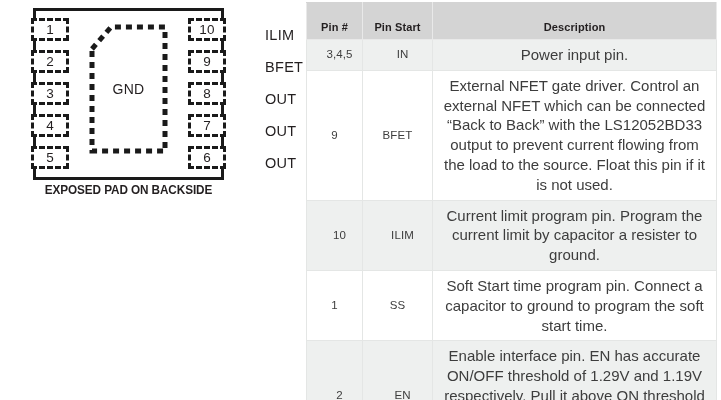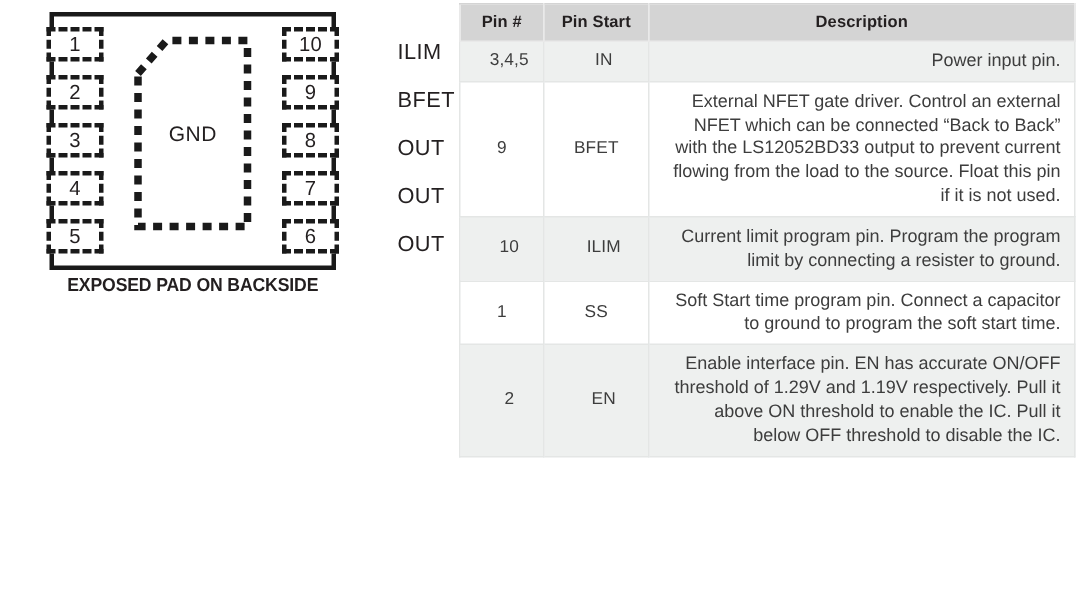--- a/index.html
+++ b/index.html
@@ -138,42 +138,41 @@
   table.pin-table col.c-num  { width: 56px; }
   table.pin-table col.c-name { width: 70px; }
   table.pin-table col.c-desc { width: 284px; }
 
   table.pin-table th {
     background: #d4d4d4;
     font-size: 11px;
     font-weight: bold;
     color: #231f20;
     text-align: center;
-    padding: 6px 3px 6px;
+    padding: 18px 3px 6px;
     border: 1px solid #e9e9e9;
     border-top: 1px solid #d4d4d4;
     letter-spacing: .1px;
   }
   table.pin-table td {
     text-align: center;
     vertical-align: middle;
     padding: 4px 6px;
     border: 1px solid #e4e6e5;
     line-height: 1.32;
     color: #3d3d3d;
   }
   table.pin-table td.num,
   table.pin-table td.name {
     font-size: 11.5px;
     letter-spacing: .1px;
   }
   table.pin-table td.desc {
-    font-size: 12px;
+    font-size: 15px;
     padding: 5px 9px;
-    text-align: right;
   }
   tr.shade td { background: #eef0ef; padding-left: 16px; }
   tr.plain td { background: #ffffff; margin-left: 24px; }
 </style>
 </head>
 <body>
 
 <div id="root">
 
   <div id="pinout">
@@ -231,21 +230,21 @@
           <td class="desc">Power input pin.</td>
         </tr>
         <tr class="plain">
           <td class="num">9</td>
           <td class="name">BFET</td>
           <td class="desc">External NFET gate driver. Control an external NFET which can be connected “Back to Back” with the LS12052BD33 output to prevent current flowing from the load to the source. Float this pin if it is not used.</td>
         </tr>
         <tr class="shade">
           <td class="num">10</td>
           <td class="name">ILIM</td>
-          <td class="desc">Current limit program pin. Program the program limit by connecting a resister to ground.</td>
+          <td class="desc">Current limit program pin. Program the current limit by capacitor a resister to ground.</td>
         </tr>
         <tr class="plain">
           <td class="num">1</td>
           <td class="name">SS</td>
           <td class="desc">Soft Start time program pin. Connect a capacitor to ground to program the soft start time.</td>
         </tr>
         <tr class="shade">
           <td class="num">2</td>
           <td class="name">EN</td>
           <td class="desc">Enable interface pin. EN has accurate ON/OFF threshold of 1.29V and 1.19V respectively. Pull it above ON threshold to enable the IC. Pull it below OFF threshold to disable the IC.</td>

